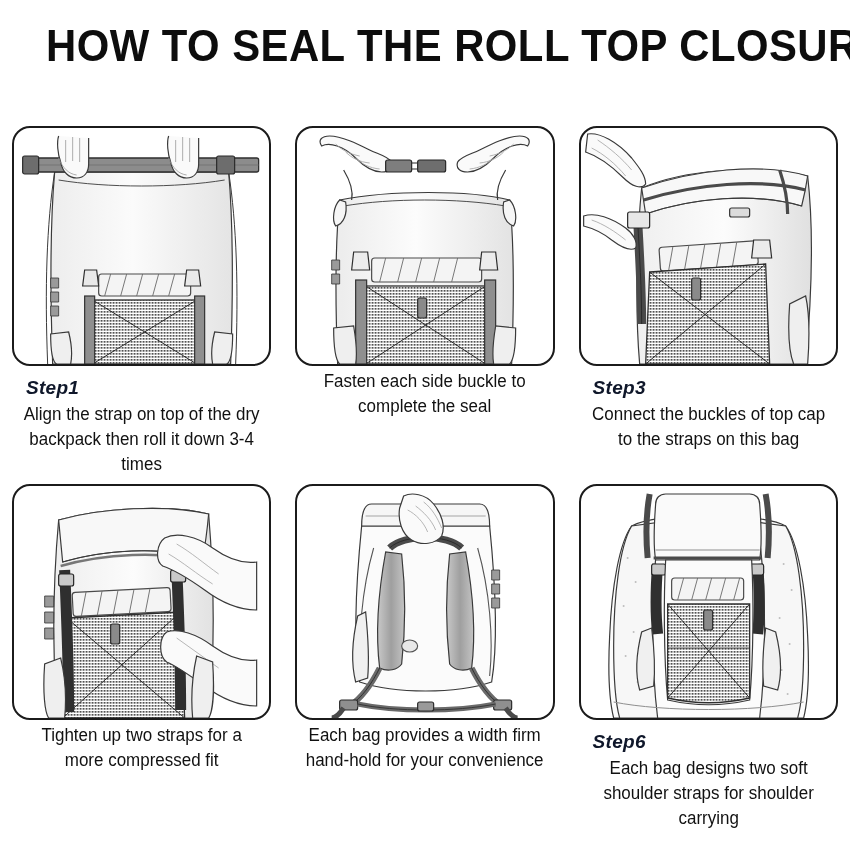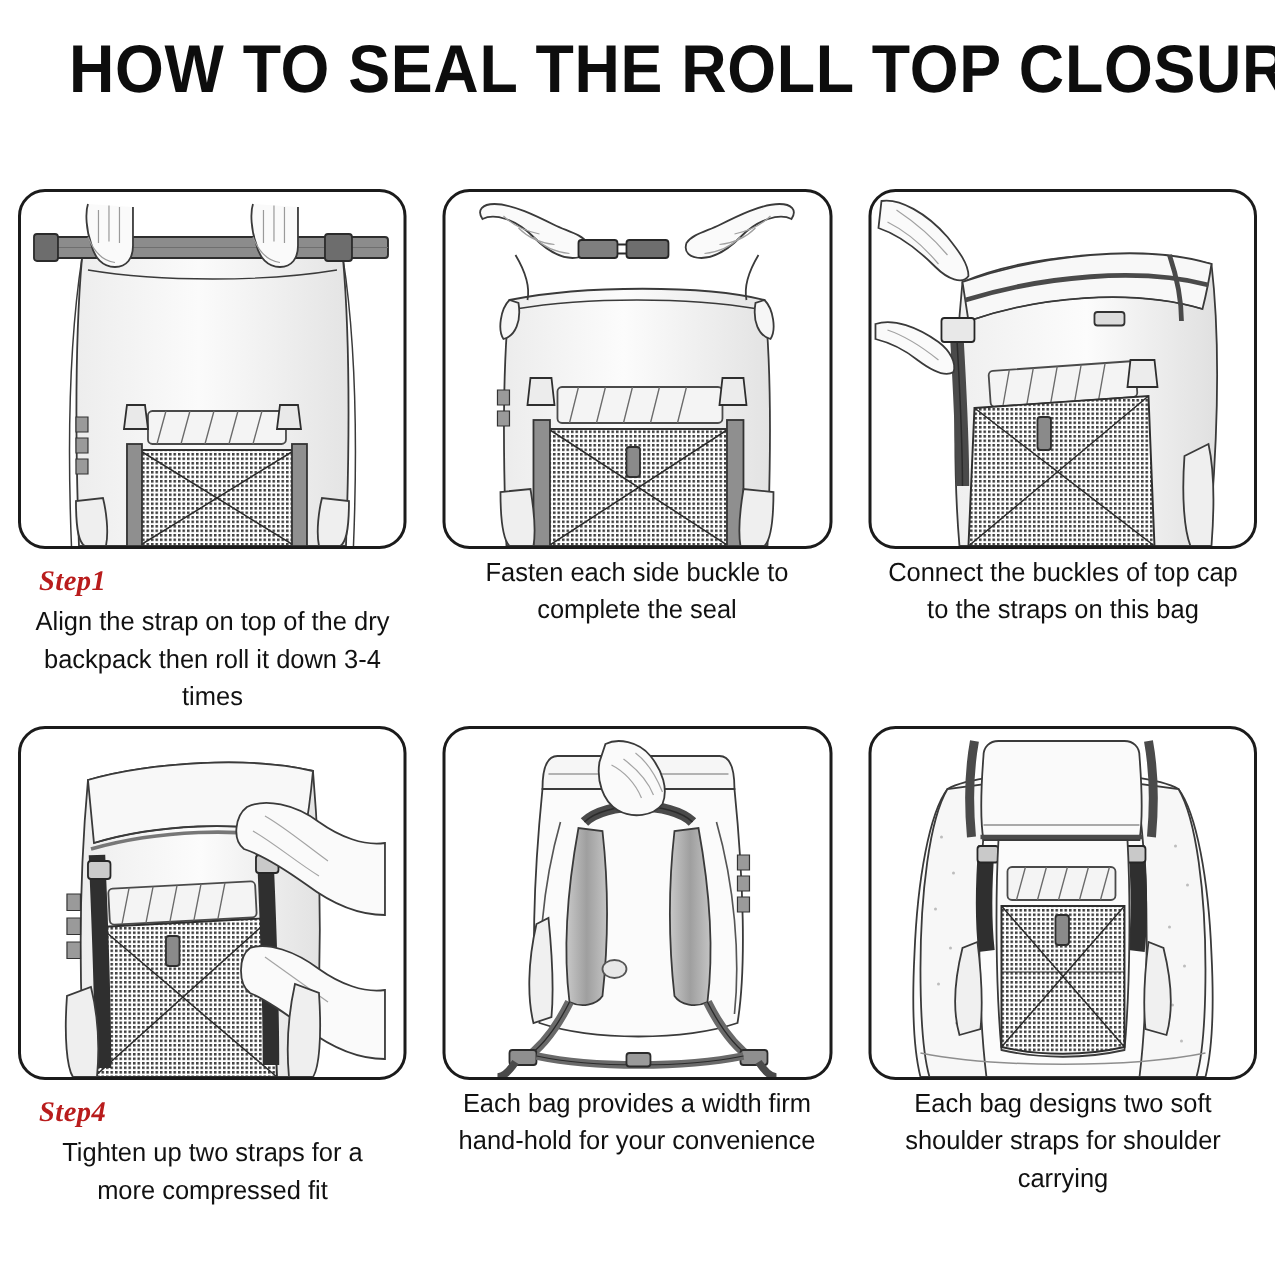--- a/index.html
+++ b/index.html
@@ -63,22 +63,21 @@
     height: 100%;
   }
 
   
   .step-label {
     margin: 11px 0 0 14px;
     font-size: 19px;
     font-weight: bold;
     font-style: italic;
     letter-spacing: 0.3px;
-    color: #b91c1c;
-    font-family: Liberation Serif, serif;
+    color: #0f172a;
   }
   .caption {
     margin: 3px 6px 0 6px;
     text-align: center;
     font-size: 17.5px;
     line-height: 25px;
     color: #111111;
     transform: scaleX(0.97);
   }
   .row-2 .panel { height: 232px; }
@@ -263,20 +262,21 @@
             <path d="M66 144 L186 236 M182 136 L62 236" stroke="#2b2b2b" stroke-width="1"></path>
 
             <rect x="108" y="150" width="9" height="22" rx="2" fill="#8a8a8a" stroke="#2e2e2e"></rect>
 
             <path d="M170 112 l16 0 l2 18 l-20 0 z" fill="#ececec" stroke="#2e2e2e"></path>
 
             <path d="M206 176 C204 204 206 226 210 236 L224 236 C226 210 226 186 222 168 Z" fill="#efefef" stroke="#3a3a3a"></path>
           </g>
         </svg>
       </div>
+      <div class="step-label">Step3</div>
       <div class="caption">Connect the buckles of top cap to the straps on this bag</div>
     </div>
   </div>
 
   <div class="row row-2">
 
     <div class="cell">
       <div class="panel">
         <svg viewBox="0 0 250 232" preserveAspectRatio="xMidYMid meet">
           <defs>
@@ -320,21 +320,20 @@
             <path d="M150 146 C162 142 180 148 196 160 C210 170 226 176 240 174 L240 220 C222 220 204 212 188 200 C174 190 160 180 150 176 C142 170 142 152 150 146 Z" fill="#fafafa" stroke="#3a3a3a"></path>
             <path d="M160 152 C174 162 188 172 202 182" stroke="#a4a4a4" stroke-width="0.8"></path>
 
             <path d="M28 110 l9 0 l0 11 l-9 0 z M28 126 l9 0 l0 11 l-9 0 z M28 142 l9 0 l0 11 l-9 0 z" fill="#9a9a9a" stroke="#333" stroke-width="0.8"></path>
 
             <path d="M28 178 C26 206 28 226 32 232 L48 232 C50 210 48 188 44 172 Z" fill="#efefef" stroke="#3a3a3a"></path>
             <path d="M196 176 C198 206 196 226 192 232 L176 232 C174 210 176 188 180 170 Z" fill="#efefef" stroke="#3a3a3a"></path>
           </g>
         </svg>
       </div>
-      <div class="step-label">Step4</div>
       <div class="caption">Tighten up two straps for a more compressed fit</div>
     </div>
 
     <div class="cell">
       <div class="panel">
         <svg viewBox="0 0 250 232" preserveAspectRatio="xMidYMid meet">
           <defs>
             <linearGradient id="padshade" x1="0" y1="0" x2="1" y2="0">
               <stop offset="0" stop-color="#c8c8c8"></stop>
               <stop offset="0.5" stop-color="#9f9f9f"></stop>
@@ -442,16 +441,17 @@
             <path d="M84 162 L166 162" stroke="#2b2b2b" stroke-width="0.8"></path>
             <rect x="120" y="124" width="9" height="20" rx="2" fill="#8a8a8a" stroke="#2e2e2e"></rect>
 
             <path d="M58 146 C52 170 52 190 56 204 L70 200 C72 180 70 158 68 142 Z" fill="#f0f0f0" stroke="#3a3a3a"></path>
             <path d="M192 146 C198 170 198 190 194 204 L180 200 C178 180 180 158 182 142 Z" fill="#f0f0f0" stroke="#3a3a3a"></path>
 
             <path d="M30 216 C80 226 170 226 220 216" stroke="#8e8e8e" stroke-width="1"></path>
           </g>
         </svg>
       </div>
+      <div class="step-label">Step6</div>
       <div class="caption">Each bag designs two soft shoulder straps for shoulder carrying</div>
     </div>
   </div>
 </div>
 
 </body></html>

